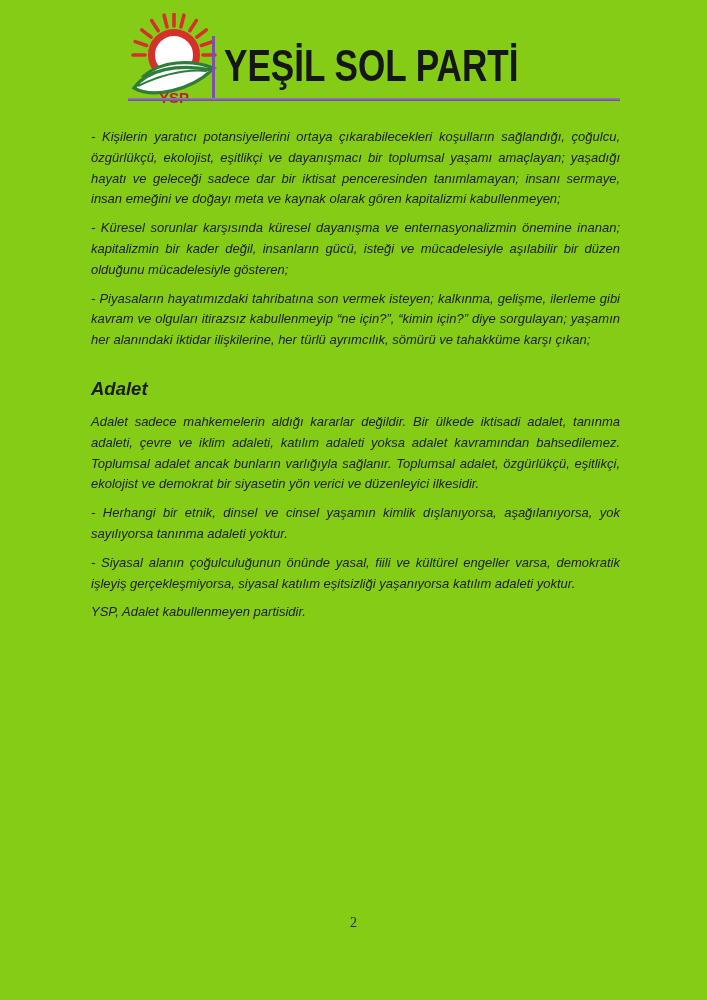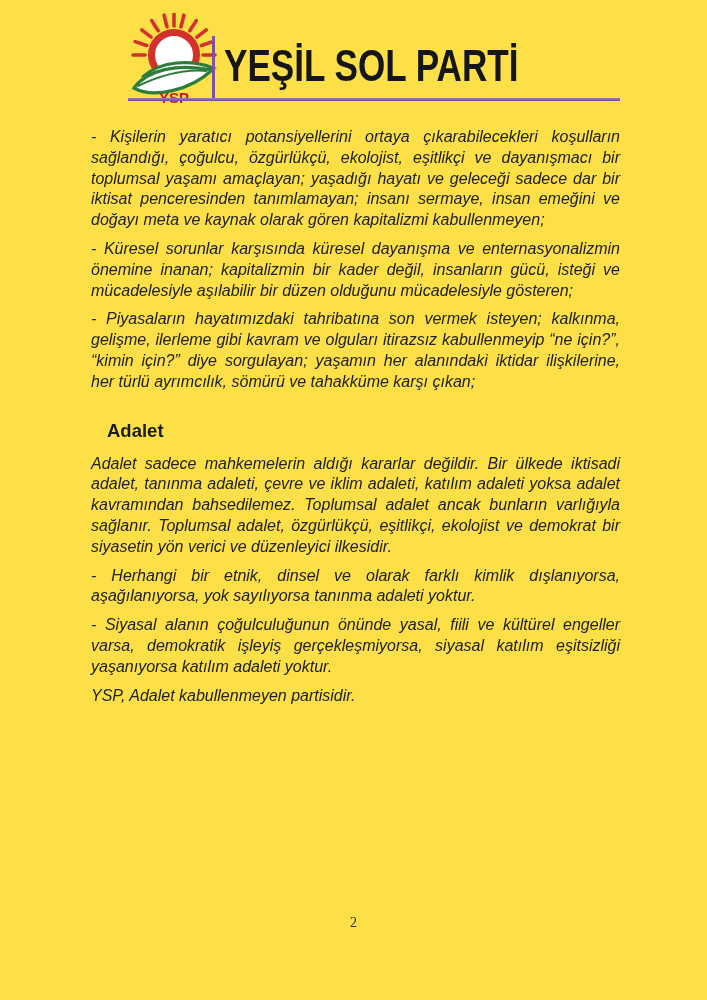--- a/index.html
+++ b/index.html
@@ -1,20 +1,20 @@
 <!DOCTYPE html>
 <html><head>
 <meta charset="utf-8">
 <style>
   html,body { margin:0; padding:0; background:#888; }
   .page {
     position:relative;
     width:707px; height:1000px;
     margin:0 auto;
-    background:#fde047;
+    background:#84cc16;
     overflow:hidden;
     font-family:"Liberation Sans", sans-serif;
   }
 
   
   .logo {
     position:absolute; left:131px; top:13px;
     width:86px; height:93px;
   }
   .vline {
@@ -40,27 +40,28 @@
   }
 
   
   .doc-body {
     position:absolute; left:91px; top:127px;
     width:529px;
   }
   .doc-body p {
     margin:0 0 8px 0;
     font-style:italic;
-    font-size:16px;
+    font-size:13px;
     line-height:20.8px;
     color:#212121;
     text-align:justify;
   }
   .section-heading {
-    margin:25px 0 10px 16px;
+    margin:25px 0 10px 0;
+    font-style:italic;
     font-weight:bold;
     font-size:18.5px;
     line-height:26px;
     color:#1c1c1c;
   }
 
   
   .page-footer {
     position:absolute; left:0; top:915px;
     width:707px;
@@ -104,21 +105,21 @@
   </div>
 
   <div class="doc-body">
     <p>- Kişilerin yaratıcı potansiyellerini ortaya çıkarabilecekleri koşulların sağlandığı, çoğulcu, özgürlükçü, ekolojist, eşitlikçi ve dayanışmacı bir toplumsal yaşamı amaçlayan; yaşadığı hayatı ve geleceği sadece dar bir iktisat penceresinden tanımlamayan; insanı sermaye, insan emeğini ve doğayı meta ve kaynak olarak gören kapitalizmi kabullenmeyen;</p>
     <p>- Küresel sorunlar karşısında küresel dayanışma ve enternasyonalizmin önemine inanan; kapitalizmin bir kader değil, insanların gücü, isteği ve mücadelesiyle aşılabilir bir düzen olduğunu mücadelesiyle gösteren;</p>
     <p>- Piyasaların hayatımızdaki tahribatına son vermek isteyen; kalkınma, gelişme, ilerleme gibi kavram ve olguları itirazsız kabullenmeyip “ne için?”, “kimin için?” diye sorgulayan; yaşamın her alanındaki iktidar ilişkilerine, her türlü ayrımcılık, sömürü ve tahakküme karşı çıkan;</p>
 
     <h2 class="section-heading">Adalet</h2>
 
     <p>Adalet sadece mahkemelerin aldığı kararlar değildir. Bir ülkede iktisadi adalet, tanınma adaleti, çevre ve iklim adaleti, katılım adaleti yoksa adalet kavramından bahsedilemez. Toplumsal adalet ancak bunların varlığıyla sağlanır. Toplumsal adalet, özgürlükçü, eşitlikçi, ekolojist ve demokrat bir siyasetin yön verici ve düzenleyici ilkesidir.</p>
-    <p>- Herhangi bir etnik, dinsel ve olarak farklı kimlik dışlanıyorsa, aşağılanıyorsa, yok sayılıyorsa tanınma adaleti yoktur.</p>
+    <p>- Herhangi bir etnik, dinsel ve cinsel yaşamın kimlik dışlanıyorsa, aşağılanıyorsa, yok sayılıyorsa tanınma adaleti yoktur.</p>
     <p>- Siyasal alanın çoğulculuğunun önünde yasal, fiili ve kültürel engeller varsa, demokratik işleyiş gerçekleşmiyorsa, siyasal katılım eşitsizliği yaşanıyorsa katılım adaleti yoktur.</p>
     <p>YSP, Adalet kabullenmeyen partisidir.</p>
   </div>
 
   <div class="page-footer">
     <span>2</span>
   </div>
 
 </div>
 

